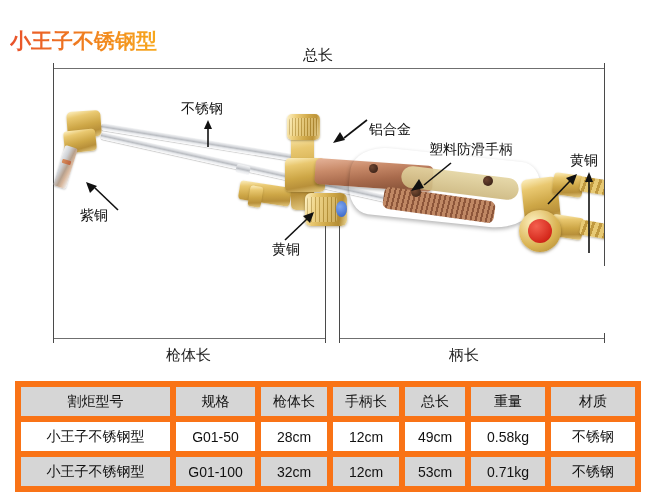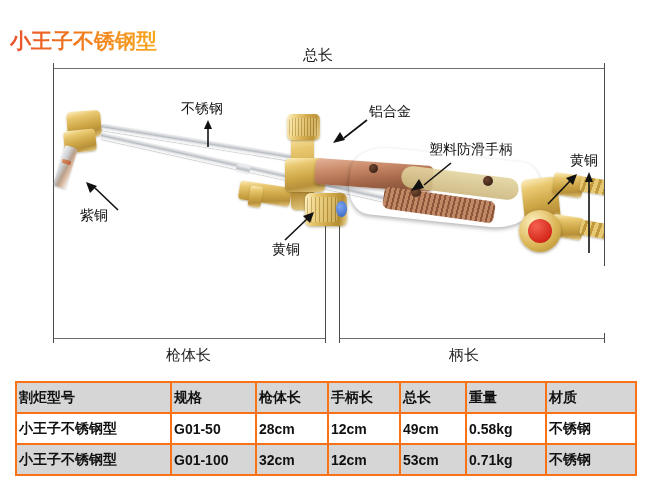--- a/index.html
+++ b/index.html
@@ -54,25 +54,25 @@
   }
   .arrow{position:absolute;}
 
   
   .tbl{
     position:absolute;left:15px;top:381px;width:620px;
     border-collapse:collapse;table-layout:fixed;
     font-size:14px;color:#111;
   }
   .tbl td,.tbl th{
-    border:2px solid #f97316;
-    text-align:left;
+    border:6px solid #f97316;
+    text-align:center;
     height:29px;
     padding:0 2px;
-    font-weight:bold;
+    font-weight:normal;
     white-space:nowrap;
   }
   .tbl thead th{background:#d6d6d6;}
   .tbl tbody tr.odd td{background:#ffffff;}
   .tbl tbody tr.even td{background:#d6d6d6;}
 </style>
 </head>
 <body>
 
 <div id="page">
@@ -194,21 +194,21 @@
     <line x1="32" y1="28" x2="9" y2="6" stroke="#111" stroke-width="1.6"></line>
     <polygon points="0,0 11,4 4,11" fill="#111"></polygon>
   </svg>
 
   <div class="anno" style="left:272px;top:241px;">黄铜</div>
   <svg class="arrow" style="left:283px;top:212px;" width="32" height="30" viewBox="0 0 32 30">
     <line x1="2" y1="28" x2="24" y2="7" stroke="#111" stroke-width="1.6"></line>
     <polygon points="31,0 20,4 27,11" fill="#111"></polygon>
   </svg>
 
-  <div class="anno" style="left:369px;top:103px;">铝合金</div>
+  <div class="anno" style="left:369px;top:121px;">铝合金</div>
   <svg class="arrow" style="left:333px;top:118px;" width="36" height="26" viewBox="0 0 36 26">
     <line x1="34" y1="2" x2="11" y2="20" stroke="#111" stroke-width="1.6"></line>
     <polygon points="0,25 12,22 7,14" fill="#111"></polygon>
   </svg>
 
   <div class="anno" style="left:429px;top:141px;">塑料防滑手柄</div>
   <svg class="arrow" style="left:411px;top:160px;" width="42" height="32" viewBox="0 0 42 32">
     <line x1="40" y1="3" x2="13" y2="25" stroke="#111" stroke-width="1.6"></line>
     <polygon points="0,31 13,28 8,19" fill="#111"></polygon>
   </svg>

